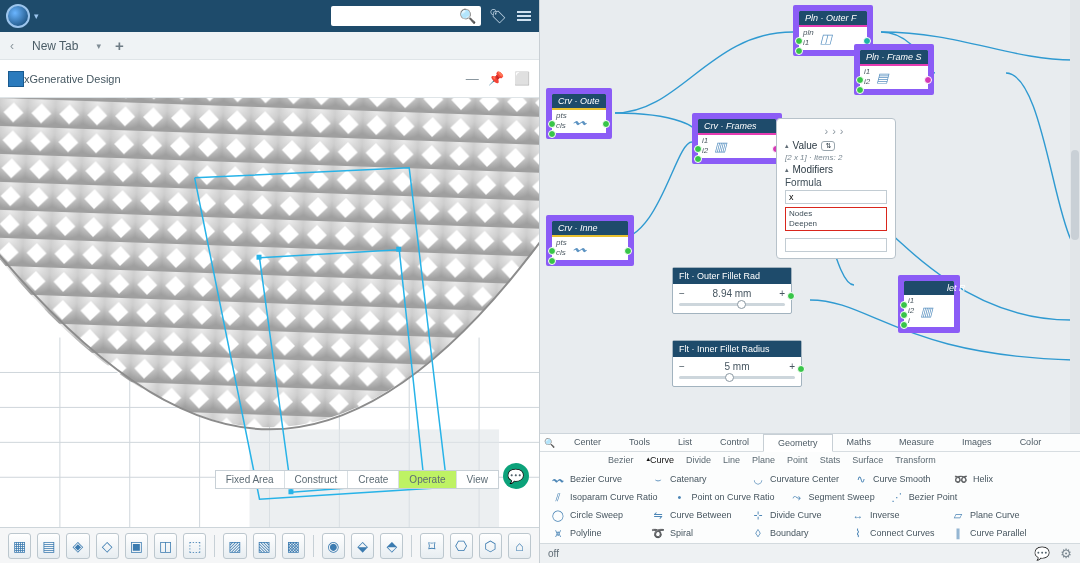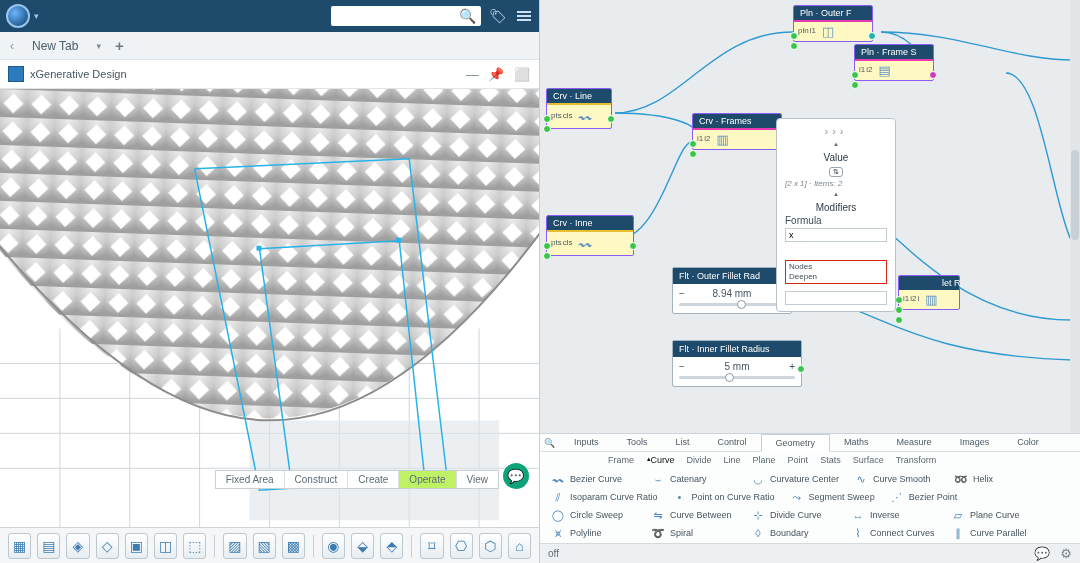--- a/index.html
+++ b/index.html
@@ -20,61 +20,61 @@
   .topbar .search{flex:0 0 150px;height:20px;background:#fff;border-radius:2px;margin-left:auto;display:flex;align-items:center;justify-content:flex-end;padding:0 4px;}
   .topbar .icon{width:18px;height:18px;display:flex;align-items:center;justify-content:center;color:#cfe1f0;margin-left:8px;font-size:14px;}
   .topbar .search .icon{color:#7a8a95;margin:0;}
   .topbar .hamburger span{display:block;width:14px;height:2px;background:#cfe1f0;margin:2px 0;}
   
   .tabstrip{height:28px;background:#eff3f5;border-bottom:1px solid #dfe5e8;display:flex;align-items:center;padding:4px 10px;gap:14px;font-size:12px;color:#4a5c66;}
   .tabstrip .tab{padding:2px 4px;color:#4a5c66;}
   .tabstrip .chev{font-size:9px;color:#7f8c94;}
   .tabstrip .plus{color:#6e7c85;font-size:15px;font-weight:bold;}
   
-  .apptitle{height:29px;background:#fff;border-bottom:1px solid #dfe5e8;display:flex;align-items:center;padding:0 8px;font-size:11px;color:#455761;gap:6px;justify-content:flex-end;}
+  .apptitle{height:38px;background:#fff;border-bottom:1px solid #dfe5e8;display:flex;align-items:center;padding:0 8px;font-size:11px;color:#455761;gap:0;justify-content:flex-end;}
   .apptitle .appicon{width:16px;height:16px;background:#2b7bbd;border:1px solid #1a5a8f;}
   .apptitle .win-ctrls{margin-left:auto;display:flex;gap:10px;color:#7b8a93;font-size:13px;}
   .apptitle .pin{color:#2b7bbd;}
   
   .viewport{flex:1;position:relative;overflow:hidden;background:#fff;}
   .viewport svg{position:absolute;inset:0;}
   .vp-tabs{position:absolute;right:40px;bottom:38px;display:flex;background:#fff;border:1px solid #c8d0d6;font-size:10px;color:#5c6b74;}
   .vp-tabs .vt{padding:3px 10px;border-right:1px solid #d8dfe3;}
   .vp-tabs .vt:last-child{border-right:none;}
   .vp-tabs .vt.active{background:#bef264;}
   .chat-bubble{position:absolute;right:10px;bottom:38px;width:26px;height:26px;border-radius:50%;background:#0ca27a;display:flex;align-items:center;justify-content:center;color:#fff;font-size:14px;}
   
   .bottombar{height:36px;background:var(--panel-bg);border-top:1px solid #cdd5da;display:flex;align-items:center;gap:6px;padding:0 8px;}
   .bottombar .tbtn{width:26px;height:26px;border:1px solid #bcc7ce;border-radius:3px;background:linear-gradient(#fff,#e7edf1);display:flex;align-items:center;justify-content:center;color:#3b7bb0;font-size:14px;}
   .bottombar .sep{width:1px;height:22px;background:#c7d0d6;margin:0 2px;}
   
   #right{position:absolute;left:540px;top:0;width:540px;height:563px;background:#e8ecef;overflow:hidden;}
   .graph{position:absolute;inset:0 0 130px 0;}
   .graph svg.wires{position:absolute;inset:0;pointer-events:none;}
-  .node{position:absolute;background:#fef9c3;border:1px solid #8b5cf6;border-radius:2px;font-size:9px;min-width:62px;}
+  .node{position:absolute;background:#ffffff;border:6px solid #8b5cf6;border-radius:2px;font-size:9px;min-width:62px;font-style:italic;}
   .node .hdr{background:var(--ds-blue);color:#fff;padding:2px 6px;border-radius:1px 1px 0 0;white-space:nowrap;border-bottom:2px solid #e63cb2;}
   .node .hdr.hb-yellow{border-bottom-color:#e8c02f;}
   .node .hdr.hb-none{border-bottom:none;padding-left:43px;}
   .node .body{padding:2px 4px;color:#4d5a63;display:flex;gap:6px;align-items:center;}
-  .node .body .lbls{display:flex;gap:1px;font-size:8px;line-height:1.1;}
+  .node .body .lbls{display:flex;flex-direction:column;gap:1px;font-size:8px;line-height:1.1;}
   .node .sprk{font-size:13px;color:#5c93c2;}
   .port{position:absolute;width:8px;height:8px;border-radius:50%;background:#38c548;border:1px solid #fff;}
   .port.magenta{background:#d538b5;}
   .port.teal{background:#1fb4a6;}
   
   .fltnode{position:absolute;background:#fff;border:1px solid #a2b3bf;border-radius:2px;width:120px;}
   .fltnode .hdr{background:var(--ds-blue);color:#fff;padding:3px 6px;font-size:9px;white-space:nowrap;}
   .fltnode .val{display:flex;align-items:center;justify-content:space-between;padding:4px 6px;font-size:10px;color:#465560;}
   .fltnode .sld{height:10px;padding:0 6px 6px;}
   .fltnode .sld .track{height:3px;background:#cdd6dc;border-radius:2px;position:relative;}
   .fltnode .sld .thumb{position:absolute;top:-3px;width:9px;height:9px;background:#fff;border:1px solid #8a98a2;border-radius:50%;}
   
   .valpanel{position:absolute;left:236px;top:118px;width:120px;background:#fff;border:1px solid #b7c2ca;border-radius:4px;padding:6px 8px;font-size:10px;color:#3f4e58;}
   .valpanel .pull{text-align:center;letter-spacing:4px;color:#8d98a1;font-size:11px;margin-bottom:3px;}
-  .valpanel .sec{font-size:10px;color:#2c3a44;margin:2px 0;display:flex;align-items:center;gap:4px;flex-direction:column;}
+  .valpanel .sec{font-size:10px;color:#2c3a44;margin:2px 0;display:flex;align-items:center;gap:4px;}
   .valpanel .tri{font-size:7px;color:#606c76;}
   .valpanel .link{width:14px;height:10px;border:1px solid #9aa6ae;border-radius:3px;font-size:7px;display:inline-flex;align-items:center;justify-content:center;}
   .valpanel .meta{font-size:8px;color:#7a8892;font-style:italic;margin:1px 0 2px;}
   .valpanel .hl{border:1.5px solid var(--red-hl);padding:1px 3px;font-size:8px;line-height:1.25;margin-bottom:5px;}
   .valpanel input{width:100%;font-size:9px;border:1px solid #c2ccd3;padding:1px 3px;margin-top:2px;height:14px;}
   
   .ribbon{position:absolute;left:0;right:0;bottom:20px;height:110px;background:#fcfdfd;border-top:1px solid #cdd5db;font-size:9px;color:#4d5b65;}
   .ribbon .maintabs{display:flex;border-bottom:1px solid #d7dde1;height:18px;}
   .ribbon .maintabs .mt{padding:3px 14px;cursor:default;}
   .ribbon .maintabs .mt.active{background:#fff;border:1px solid #c7cfd5;border-bottom:1px solid #fff;margin-bottom:-1px;}
@@ -251,21 +251,21 @@
             <span>i2</span>
           </div>
           <span class="sprk">▤</span>
         </div>
       <span class="port" style="left:-4px;top:26px"></span>
         <span class="port" style="left:-4px;top:36px"></span>
       <span class="port magenta" style="right:-4px;top:26px"></span>
     </div>
 
     <div class="node" style="left:6px;top:88px;width:66px">
-      <div class="hdr hb-yellow">Crv · Line</div>
+      <div class="hdr hb-yellow">Crv · Oute</div>
       <div class="body">
           <div class="lbls">
             <span>pts</span>
             <span>cls</span>
           </div>
           <span class="sprk">〰</span>
         </div>
       <span class="port" style="left:-4px;top:26px"></span>
         <span class="port" style="left:-4px;top:36px"></span>
       <span class="port" style="right:-4px;top:26px"></span>
@@ -351,46 +351,46 @@
           <span>Value</span>
           <span class="link">⇅</span>
         </div>
       <div class="meta">[2 x 1] · Items: 2</div>
       <div class="sec">
           <span class="tri">▴</span>
           <span>Modifiers</span>
         </div>
       <div>Formula</div>
       <input type="text" value="x" style="">
-      <div class="hl" style="margin-top:18px">
+      <div class="hl" style="margin-top:3px">
         <div>Nodes</div>
         <div>Deepen</div>
       </div>
       <input type="text" style="">
     </div>
 
     <div class="scroll-dec" style="right:0;top:0;width:10px;height:100%;background:#e2e6e9"></div>
     <div class="scroll-dec" style="right:1px;top:150px;width:8px;height:90px;border-radius:4px"></div>
   </div>
 
   <div class="ribbon">
     <div class="maintabs">
       <div class="mglass">🔍</div>
-      <div class="mt">Inputs</div>
+      <div class="mt">Center</div>
       <div class="mt">Tools</div>
       <div class="mt">List</div>
       <div class="mt">Control</div>
       <div class="mt active">Geometry</div>
       <div class="mt">Maths</div>
       <div class="mt">Measure</div>
       <div class="mt">Images</div>
       <div class="mt">Color</div>
     </div>
     <div class="subtabs">
-      <span class="st">Frame</span>
+      <span class="st">Bezier</span>
       <span class="st active"><span class="tick">▴</span><span>Curve</span></span>
       <span class="st">Divide</span>
       <span class="st">Line</span>
       <span class="st">Plane</span>
       <span class="st">Point</span>
       <span class="st">Stats</span>
       <span class="st">Surface</span>
       <span class="st">Transform</span>
     </div>
     <div class="cmds">

